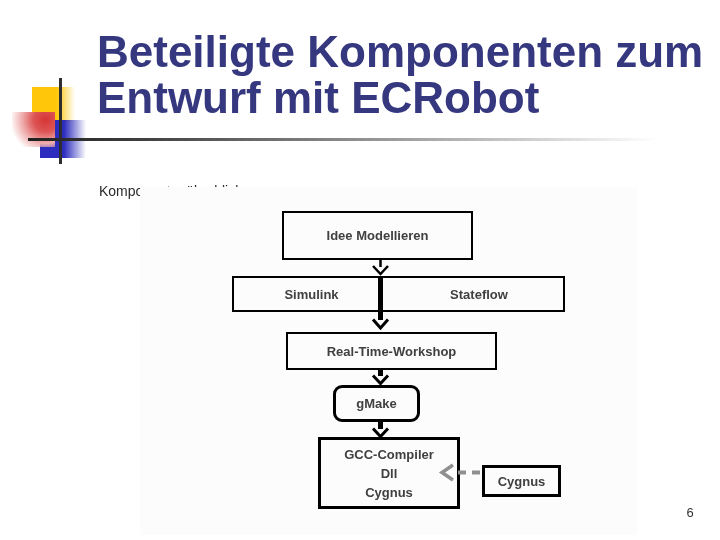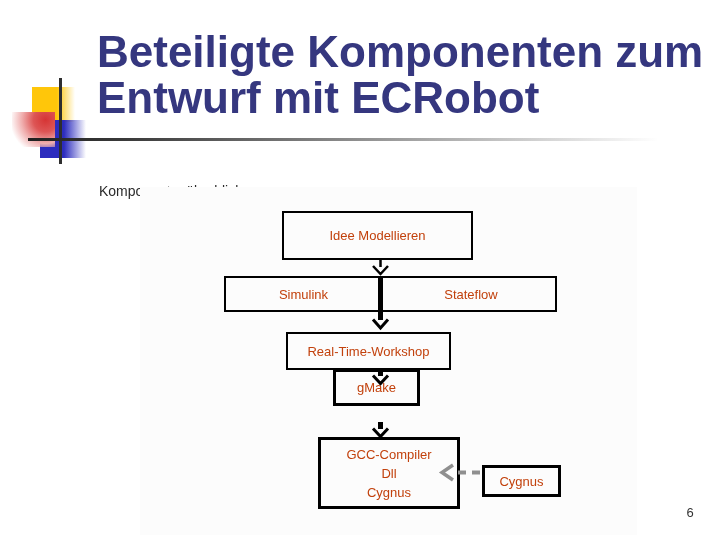--- a/index.html
+++ b/index.html
@@ -21,28 +21,28 @@
   .title{position:absolute;left:97px;top:29px;z-index:5;color:#35377f;
     font-size:44px;line-height:46px;font-weight:bold;letter-spacing:0px;white-space:nowrap;}
   
   .body-text{position:absolute;left:99px;top:183px;z-index:1;color:#2a2a2a;
     font-size:14px;white-space:nowrap;}
   
   .diagram{position:absolute;left:140px;top:187px;width:497px;height:348px;
     background:#fcfcfc;z-index:2;}
   .node{position:absolute;background:#fcfcfc;border:2px solid #000;box-sizing:border-box;
     display:flex;align-items:center;justify-content:center;
-    font-size:13px;font-weight:normal;color:#c2410c;text-align:center;z-index:2;}
+    font-size:13px;font-weight:bold;color:#404040;text-align:center;z-index:2;}
   .node-idee{left:142px;top:24px;width:191px;height:49px;}
-  .node-wide{left:84px;top:89px;width:333px;height:36px;padding:0;}
+  .node-wide{left:92px;top:89px;width:333px;height:36px;padding:0;}
   .wide-cell{position:absolute;top:0;height:100%;display:flex;align-items:center;justify-content:center;}
   .cell-simulink{left:0;width:155px;}
   .cell-stateflow{left:159px;width:172px;justify-content:center;}
-  .node-rtw{left:146px;top:145px;width:165px;height:38px;}
-  .node-gmake{left:193px;top:182px;width:87px;height:37px;border-width:3px;}
+  .node-rtw{left:146px;top:145px;width:211px;height:38px;}
+  .node-gmake{left:193px;top:198px;width:87px;height:37px;border-width:3px;border-radius:9px;}
   .node-gcc{left:178px;top:250px;width:142px;height:72px;border-width:3px;
     flex-direction:column;line-height:19px;justify-content:center;}
   .node-cygnus{left:342px;top:278px;width:79px;height:32px;border-width:3px;}
   .arrows{position:absolute;left:0;top:0;width:497px;height:349px;z-index:3;pointer-events:none;}
   
   .page-number{position:absolute;left:680px;top:505px;width:20px;z-index:5;
     font-size:13px;color:#333;text-align:center;}
 </style>
 </head>
 <body>

